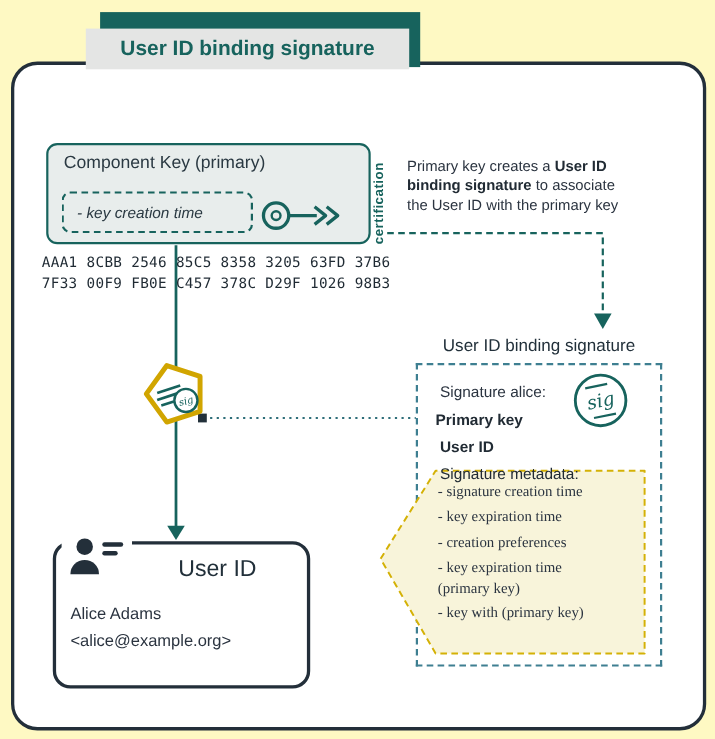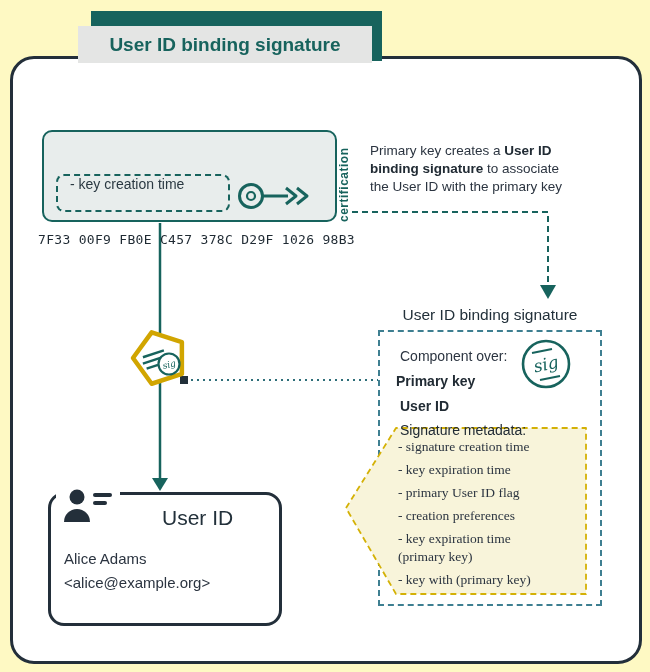--- a/index.html
+++ b/index.html
@@ -16,22 +16,22 @@
     border:3px solid #232f3a; border-radius:24px; background:#fff; }
 
   
   .connectors { position:absolute; left:0; top:0; width:650px; height:672px; pointer-events:none; }
 
   
   .ckey-box { position:absolute; left:42px; top:130px; width:295px; height:92px;
     background:#e8edec; border:2px solid #17635d; border-radius:10px; }
   .ckey-title { position:absolute; left:58px; top:140px; font-size:16px; color:#2a3942; }
   .ckey-field { position:absolute; left:56px; top:174px; width:174px; height:38px;
-    border:2px dashed #17635d; border-radius:8px; display:flex; 
-    padding-left:12px; font-size:14px; color:#2a3942; }
+    border:2px dashed #17635d; border-radius:8px; display:flex; align-items:center;
+    padding-left:12px; font-size:14px; color:#2a3942;font-style:italic; }
   .key-icon { position:absolute; left:236px; top:176px; }
 
   .cert-label { position:absolute; left:336px; top:130px; height:92px; width:16px;
     writing-mode:vertical-rl; transform:rotate(180deg);
     font-size:12px; font-weight:bold; color:#17635d; letter-spacing:0.5px;
     display:flex; align-items:center; }
 
   .annotation { position:absolute; left:370px; top:142px; width:198px;
     font-size:13.5px; line-height:1.34; color:#2b3440; }
   .annotation b { color:#212b34; }
@@ -83,38 +83,40 @@
     <rect x="180" y="376" width="8" height="8" fill="#22303a"></rect>
     <line x1="191" y1="380" x2="378" y2="380" stroke="#2e6e79" stroke-width="1.8" stroke-dasharray="2 4"></line>
   </svg>
 
   <div class="banner-back"></div>
   <div class="banner-front">
     <span>User ID binding signature</span>
   </div>
 
   <div class="ckey-box"></div>
+  <div class="ckey-title">Component Key (primary)</div>
   <div class="ckey-field">
     <span>- key creation time</span>
   </div>
   <svg class="key-icon" width="78" height="40" viewBox="0 0 78 40">
     <circle cx="15" cy="20" r="11.5" fill="none" stroke="#17635d" stroke-width="3"></circle>
     <circle cx="15" cy="20" r="4" fill="none" stroke="#17635d" stroke-width="2.2"></circle>
     <line x1="27" y1="20" x2="52" y2="20" stroke="#17635d" stroke-width="3"></line>
     <path d="M50 12 L60 20 L50 28" fill="none" stroke="#17635d" stroke-width="3" stroke-linejoin="round"></path>
     <path d="M61 12 L71 20 L61 28" fill="none" stroke="#17635d" stroke-width="3" stroke-linejoin="round"></path>
   </svg>
 
   <div class="cert-label">certification</div>
 
   <div class="annotation">
     <span>Primary key creates a </span><b>User ID binding signature</b><span> to associate the User ID with the primary key</span>
   </div>
 
   <div class="fingerprint">
+    <div>AAA1 8CBB 2546 85C5 8358 3205 63FD 37B6</div>
     <div>7F33 00F9 FB0E C457 378C D29F 1026 98B3</div>
   </div>
 
   <svg class="badge" width="64" height="64" viewBox="0 0 64 64">
     <g transform="rotate(-18 32 32)">
       <polygon points="32,5 6.3,23.7 16.1,53.9 47.9,53.9 57.7,23.7" fill="#ffffff" stroke="#d1a500" stroke-width="4.5" stroke-linejoin="round"></polygon>
       <line x1="16" y1="26" x2="38" y2="26" stroke="#17635d" stroke-width="2.4"></line>
       <line x1="14" y1="32" x2="34" y2="32" stroke="#17635d" stroke-width="2.4"></line>
       <line x1="16" y1="38" x2="28" y2="38" stroke="#17635d" stroke-width="2.4"></line>
     </g>
@@ -122,36 +124,35 @@
     <text x="41" y="41.5" text-anchor="middle" font-size="9" font-style="italic" fill="#17635d" font-family="DejaVu Serif, serif" transform="rotate(-14 41 38)">sig</text>
   </svg>
 
   <div class="bind-title">User ID binding signature</div>
   <div class="bind-box"></div>
 
   <svg class="bubble" width="262" height="178" viewBox="0 0 262 178">
     <polygon points="8,84 58,4 248,4 248,170 58,170" fill="#f8f4da" stroke="#d4b106" stroke-width="1.8" stroke-dasharray="6 4" stroke-linejoin="round"></polygon>
   </svg>
 
-  <div class="sig-over-label">Component over:</div>
+  <div class="sig-over-label">Signature alice:</div>
   <div class="sig-over-pk">Primary key</div>
   <div class="sig-over-uid">User ID</div>
   <div class="sig-meta-label">Signature metadata:</div>
 
   <svg class="sig-seal" width="56" height="56" viewBox="0 0 56 56">
     <circle cx="28" cy="28" r="23" fill="#ffffff" stroke="#17635d" stroke-width="2.6"></circle>
     <line x1="14" y1="17" x2="34" y2="13" stroke="#17635d" stroke-width="2"></line>
     <line x1="22" y1="44" x2="42" y2="40" stroke="#17635d" stroke-width="2"></line>
     <text x="28" y="34" text-anchor="middle" font-size="17" font-style="italic" fill="#17635d" font-family="DejaVu Serif, serif" transform="rotate(-12 28 28)">sig</text>
   </svg>
 
   <div class="meta-items">
     <div class="meta-item">- signature creation time</div>
     <div class="meta-item">- key expiration time</div>
-    <div class="meta-item">- primary User ID flag</div>
     <div class="meta-item">- creation preferences</div>
     <div class="meta-item">- key expiration time
    (primary key)</div>
     <div class="meta-item">- key with (primary key)</div>
   </div>
 
   <div class="uid-box"></div>
   <div class="uid-icon">
     <svg width="52" height="40" viewBox="0 0 52 40">
       <circle cx="15" cy="11" r="7.5" fill="#232f3a"></circle>

